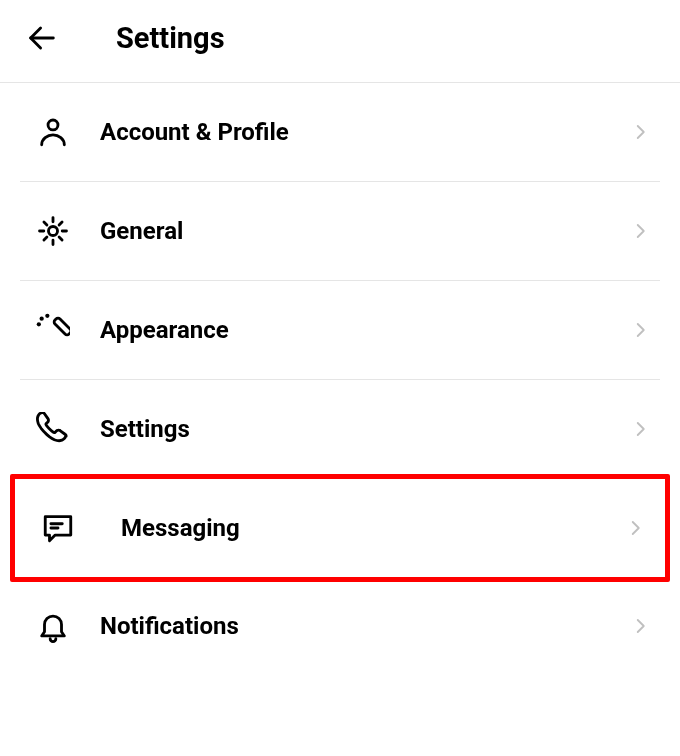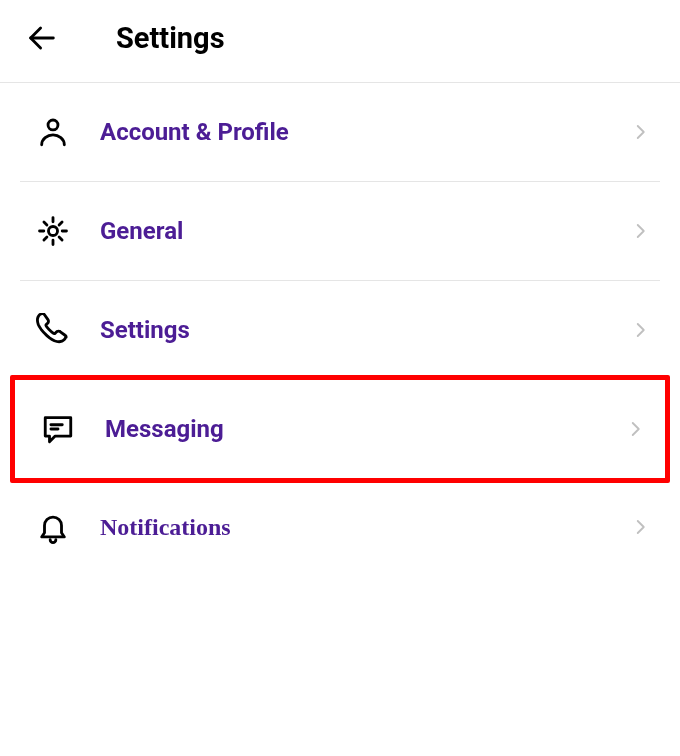--- a/index.html
+++ b/index.html
@@ -56,34 +56,35 @@
       display: flex;
       align-items: center;
       justify-content: center;
       margin-right: 28px;
       flex-shrink: 0;
     }
     .item-label {
       flex: 1;
       font-size: 24px;
       font-weight: 700;
-      color: #4c1d95;
+      color: #000000;
     }
     .chevron {
       width: 24px;
       height: 24px;
       display: flex;
       align-items: center;
       justify-content: center;
     }
     .highlight {
       border: 5px solid #ff0000;
       border-radius: 2px;
       margin: -5px -10px -5px -10px;
       padding: 30px 18px 30px 24px;
+      gap: 16px;
     }
     .item.highlight {
       border-bottom: 5px solid #ff0000;
     }
   </style>
 </head>
 <body>
 
 <div class="header">
   <div class="back-arrow">
@@ -122,20 +123,36 @@
       </svg>
     </div>
     <div class="item-label">General</div>
     <div class="chevron">
       <svg width="18" height="18" viewBox="0 0 24 24" fill="none" stroke="#c0c0c0" stroke-width="2.5" stroke-linecap="round" stroke-linejoin="round">
         <polyline points="9 4 17 12 9 20"></polyline>
       </svg>
     </div>
   </div>
 
+  <div class="item">
+    <div class="item-icon">
+      <svg width="34" height="34" viewBox="0 0 24 24" fill="none" stroke="#000" stroke-width="2" stroke-linecap="round" stroke-linejoin="round">
+        <rect x="8" y="3" width="14" height="5" rx="2" transform="rotate(45 12 12)"></rect>
+        <line x1="4" y1="4" x2="4" y2="4" stroke-width="3"></line>
+        <line x1="8" y1="2" x2="8" y2="2" stroke-width="3"></line>
+        <line x1="2" y1="8" x2="2" y2="8" stroke-width="3"></line>
+      </svg>
+    </div>
+    <div class="item-label">Appearance</div>
+    <div class="chevron">
+      <svg width="18" height="18" viewBox="0 0 24 24" fill="none" stroke="#c0c0c0" stroke-width="2.5" stroke-linecap="round" stroke-linejoin="round">
+        <polyline points="9 4 17 12 9 20"></polyline>
+      </svg>
+    </div>
+  </div>
 
   <div class="item">
     <div class="item-icon">
       <svg width="34" height="34" viewBox="0 0 24 24" fill="none" stroke="#000" stroke-width="2" stroke-linecap="round" stroke-linejoin="round">
         <path d="M21 16.5c0 .4-.1.8-.3 1.2-.2.4-.4.7-.7 1-.5.5-1.1.9-1.7 1.2-.6.2-1.3.4-2 .4-1 0-2.1-.2-3.3-.7-1.1-.5-2.3-1.2-3.4-2-1.1-.9-2.2-1.8-3.2-2.9-1-1-1.9-2.1-2.8-3.2-.8-1.1-1.5-2.2-2-3.4C1.2 7 1 5.9 1 4.9c0-.7.1-1.3.4-1.9.2-.6.6-1.2 1.1-1.7.6-.6 1.3-.9 2-.9.3 0 .5.1.8.2.3.1.5.3.7.6l2.3 3.3c.2.3.3.5.4.7.1.2.1.5.1.7 0 .3-.1.5-.2.8-.1.2-.3.5-.6.7l-.8.8c-.1.1-.2.3-.2.4 0 .1 0 .2.1.3 0 .1.1.2.1.2.2.3.5.8.9 1.3.5.5.9 1.1 1.5 1.6.5.5 1 1 1.6 1.5.5.4 1 .7 1.3.9.1 0 .1.1.2.1.1 0 .2.1.3.1.2 0 .3-.1.4-.2l.8-.8c.3-.3.5-.5.8-.6.2-.1.5-.2.8-.2.2 0 .4 0 .7.1.2.1.5.2.7.4l3.3 2.4c.3.2.5.4.6.7.1.2.2.5.2.7z"></path>
       </svg>
     </div>
     <div class="item-label">Settings</div>
     <div class="chevron">
       <svg width="18" height="18" viewBox="0 0 24 24" fill="none" stroke="#c0c0c0" stroke-width="2.5" stroke-linecap="round" stroke-linejoin="round">
@@ -153,21 +170,21 @@
       </svg>
     </div>
     <div class="item-label">Messaging</div>
     <div class="chevron">
       <svg width="18" height="18" viewBox="0 0 24 24" fill="none" stroke="#c0c0c0" stroke-width="2.5" stroke-linecap="round" stroke-linejoin="round">
         <polyline points="9 4 17 12 9 20"></polyline>
       </svg>
     </div>
   </div>
 
-  <div class="item" style="border-bottom:none;font-family:Liberation Serif, serif;">
+  <div class="item" style="border-bottom:none;">
     <div class="item-icon">
       <svg width="34" height="34" viewBox="0 0 24 24" fill="none" stroke="#000" stroke-width="2" stroke-linecap="round" stroke-linejoin="round">
         <path d="M18 16v-5a6 6 0 10-12 0v5l-2 3h16l-2-3z"></path>
         <path d="M10 21a2 2 0 004 0"></path>
       </svg>
     </div>
     <div class="item-label">Notifications</div>
     <div class="chevron">
       <svg width="18" height="18" viewBox="0 0 24 24" fill="none" stroke="#c0c0c0" stroke-width="2.5" stroke-linecap="round" stroke-linejoin="round">
         <polyline points="9 4 17 12 9 20"></polyline>

